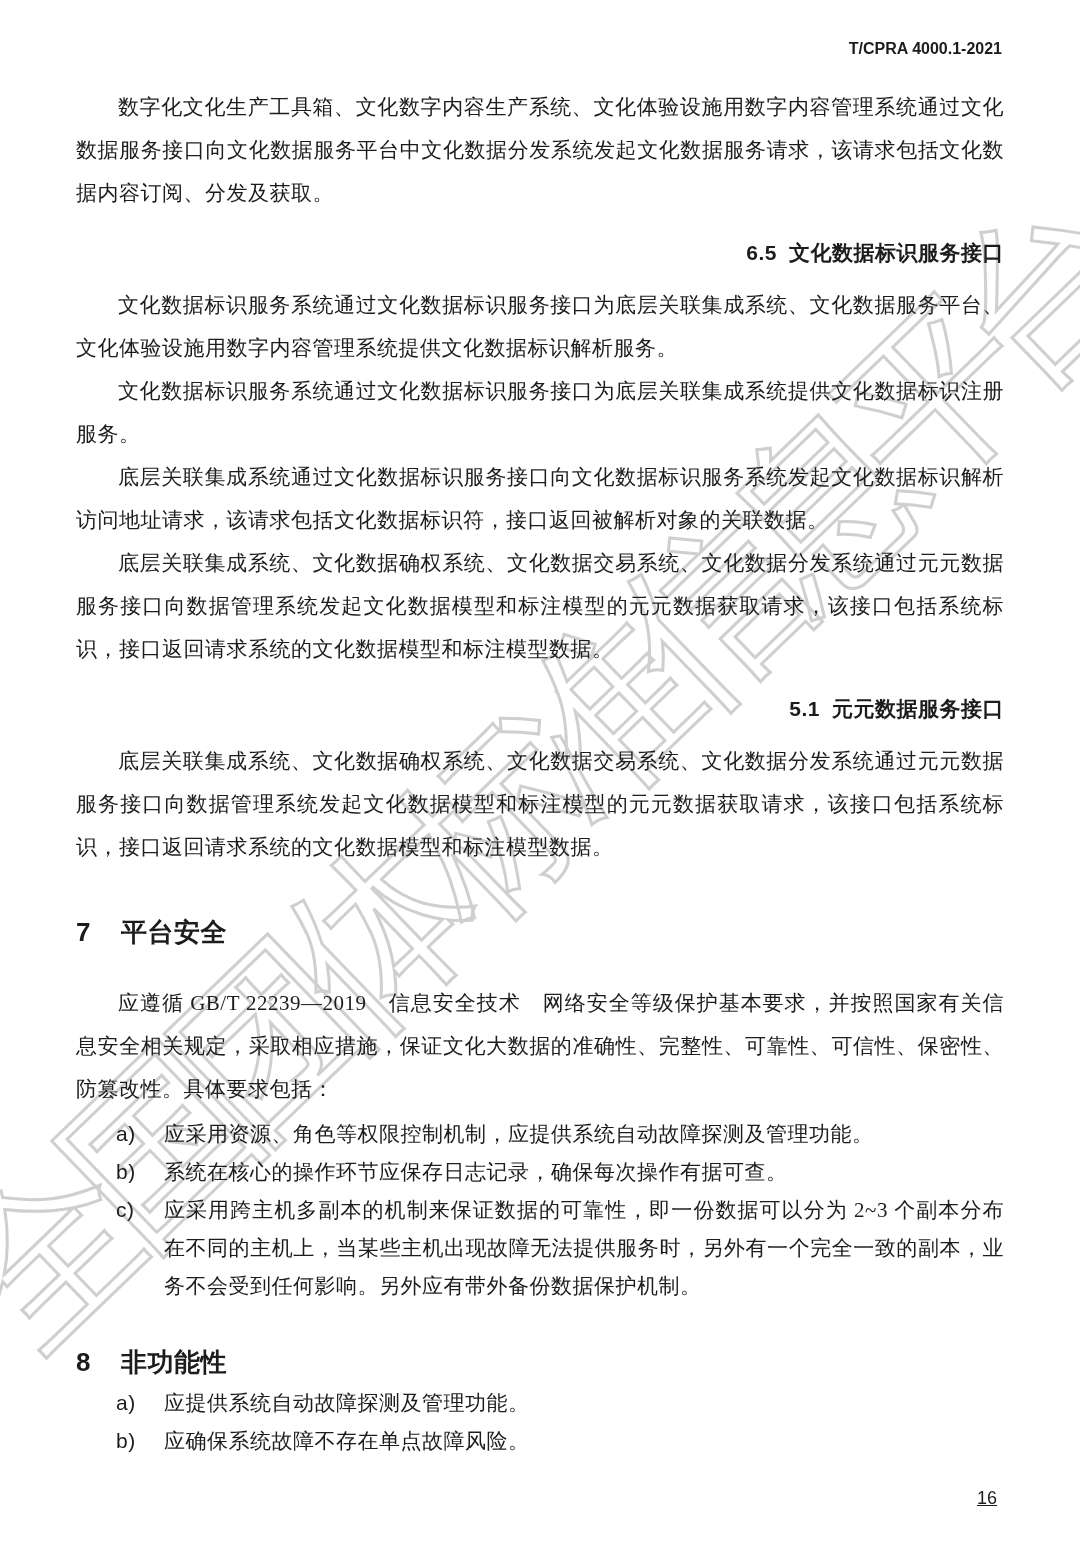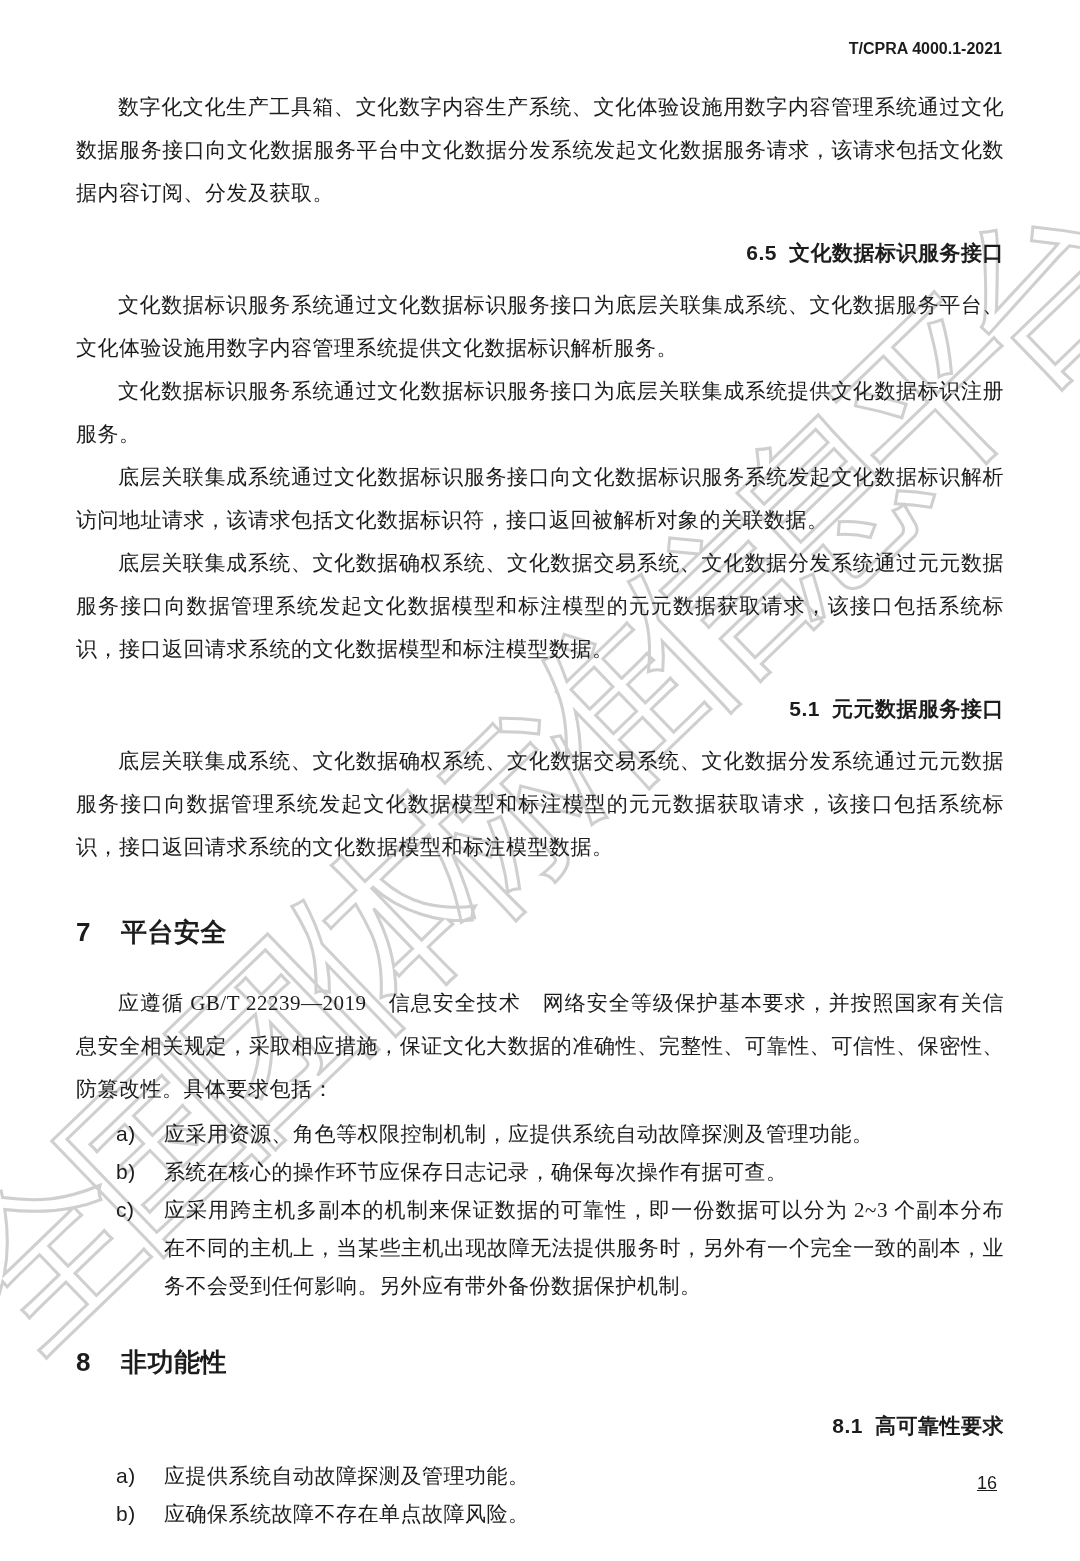--- a/index.html
+++ b/index.html
@@ -74,21 +74,21 @@
     letter-spacing: 0.5px;
   }
   .li-label {
     flex: none;
     width: 48px;
     font-family: "Liberation Sans", sans-serif;
   }
   .li-text { flex: 1; }
   .page-footer {
     position: absolute;
-    right: 83px; bottom: 67px;
+    right: 83px; bottom: 52px;
     font-family: "Liberation Sans", sans-serif;
     font-size: 18px;
     z-index: 2;
     text-decoration: underline;
   }
 </style>
 </head>
 <body>
 
 <div class="watermark">全国团体标准信息平台</div>
@@ -121,21 +121,20 @@
       <span class="li-text">系统在核心的操作环节应保存日志记录，确保每次操作有据可查。</span>
     </div>
     <div class="li">
       <span class="li-label">c)</span>
       <span class="li-text">应采用跨主机多副本的机制来保证数据的可靠性，即一份数据可以分为 2~3 个副本分布在不同的主机上，当某些主机出现故障无法提供服务时，另外有一个完全一致的副本，业务不会受到任何影响。另外应有带外备份数据保护机制。</span>
     </div>
   </div>
 
   <h2 class="chapter chapter-tight"><span class="num">8</span><span>非功能性</span></h2>
 
-  <h3 class="sub sub-after-chapter"><span class="num">8.1</span><span>高可靠性要求</span></h3>
   <div class="list">
     <div class="li">
       <span class="li-label">a)</span>
       <span class="li-text">应提供系统自动故障探测及管理功能。</span>
     </div>
     <div class="li">
       <span class="li-label">b)</span>
       <span class="li-text">应确保系统故障不存在单点故障风险。</span>
     </div>
 

